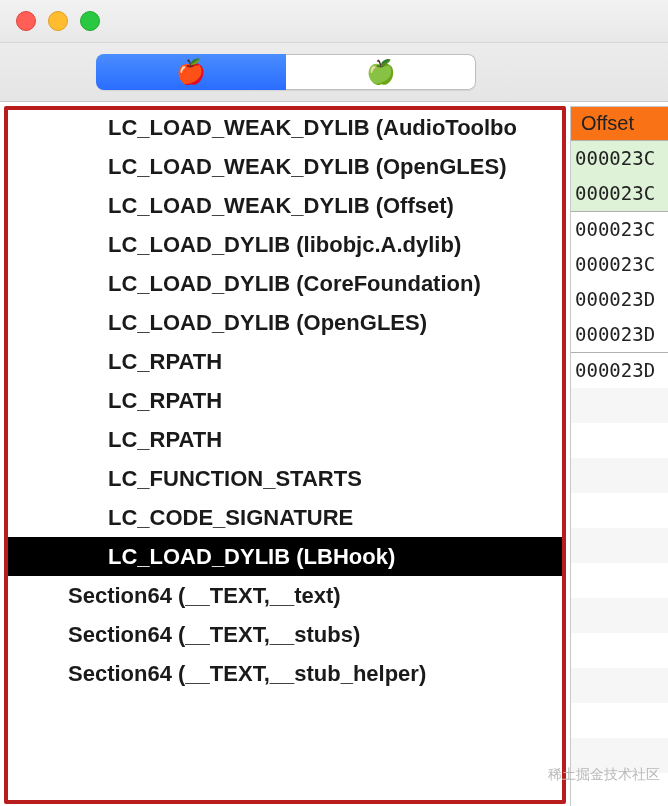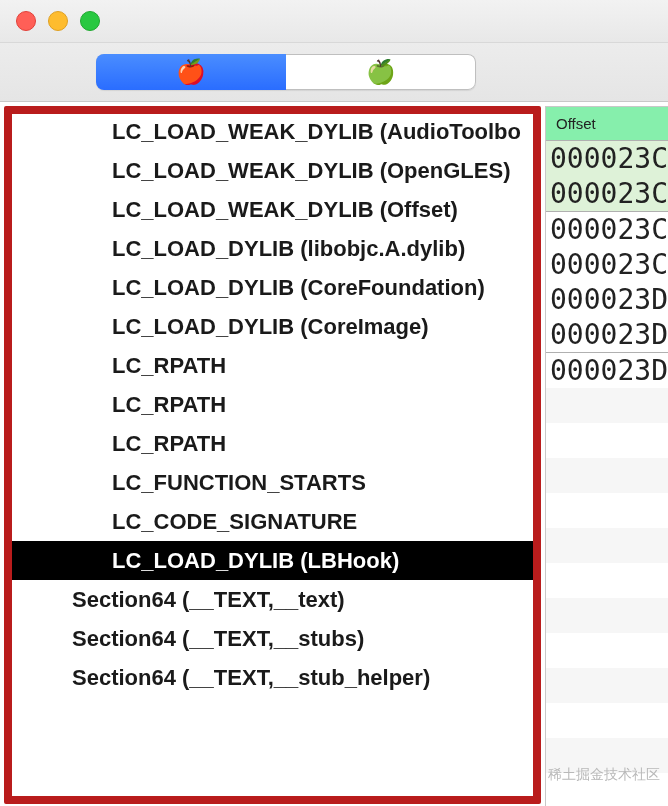--- a/index.html
+++ b/index.html
@@ -68,21 +68,21 @@
   
   .body {
     display: flex;
     height: calc(806px - 42px - 58px);
     background: #fff;
   }
 
   .left-panel {
     width: 554px;
     margin: 4px;
-    border: 8px solid #b91c1c;
+    border: 4px solid #b91c1c;
     border-radius: 2px;
     background: #fff;
     overflow: hidden;
     position: relative;
   }
   .treelist {
     position: absolute;
     top: -2px;
     left: 0;
     right: 0;
@@ -111,30 +111,30 @@
     margin-top: 4px;
     background: #fff;
   }
   .table-header {
     height: 44px;
     display: flex;
     align-items: center;
     justify-content: flex-start;
     padding-left: 10px;
     border-bottom: 1px solid #b0b0b0;
-    font-size: 15px;
+    font-size: 20px;
     color: #222;
-    background: #86efac;
+    background: #f97316;
   }
   .table-body .cell {
     height: 35px;
     line-height: 35px;
     padding-left: 4px;
     font-family: ui-monospace, Menlo, monospace;
-    font-size: 28px;
+    font-size: 19px;
     color: #222;
     white-space: nowrap;
     overflow: hidden;
   }
   .cell.green  { background: #def2d8; }
   .cell.rule   { border-bottom: 1px solid #b0b0b0; }
   .table-body .blank:nth-child(even) { background: #f6f6f6; }
   .table-body .blank { height: 35px; }
 
   .watermark {
@@ -170,21 +170,21 @@
 
 <div class="body">
 
   <div class="left-panel">
     <div class="treelist" id="treelist">
         <div class="row">LC_LOAD_WEAK_DYLIB (AudioToolbo</div>
         <div class="row">LC_LOAD_WEAK_DYLIB (OpenGLES)</div>
         <div class="row">LC_LOAD_WEAK_DYLIB (Offset)</div>
         <div class="row">LC_LOAD_DYLIB (libobjc.A.dylib)</div>
         <div class="row">LC_LOAD_DYLIB (CoreFoundation)</div>
-        <div class="row">LC_LOAD_DYLIB (CoreImage)</div>
+        <div class="row">LC_LOAD_DYLIB (OpenGLES)</div>
         <div class="row">LC_RPATH</div>
         <div class="row">LC_RPATH</div>
         <div class="row">LC_RPATH</div>
         <div class="row">LC_FUNCTION_STARTS</div>
         <div class="row">LC_CODE_SIGNATURE</div>
         <div class="row selected">LC_LOAD_DYLIB (LBHook)</div>
         <div class="row depth2">Section64 (__TEXT,__text)</div>
         <div class="row depth2">Section64 (__TEXT,__stubs)</div>
         <div class="row depth2">Section64 (__TEXT,__stub_helper)</div>
       </div>

